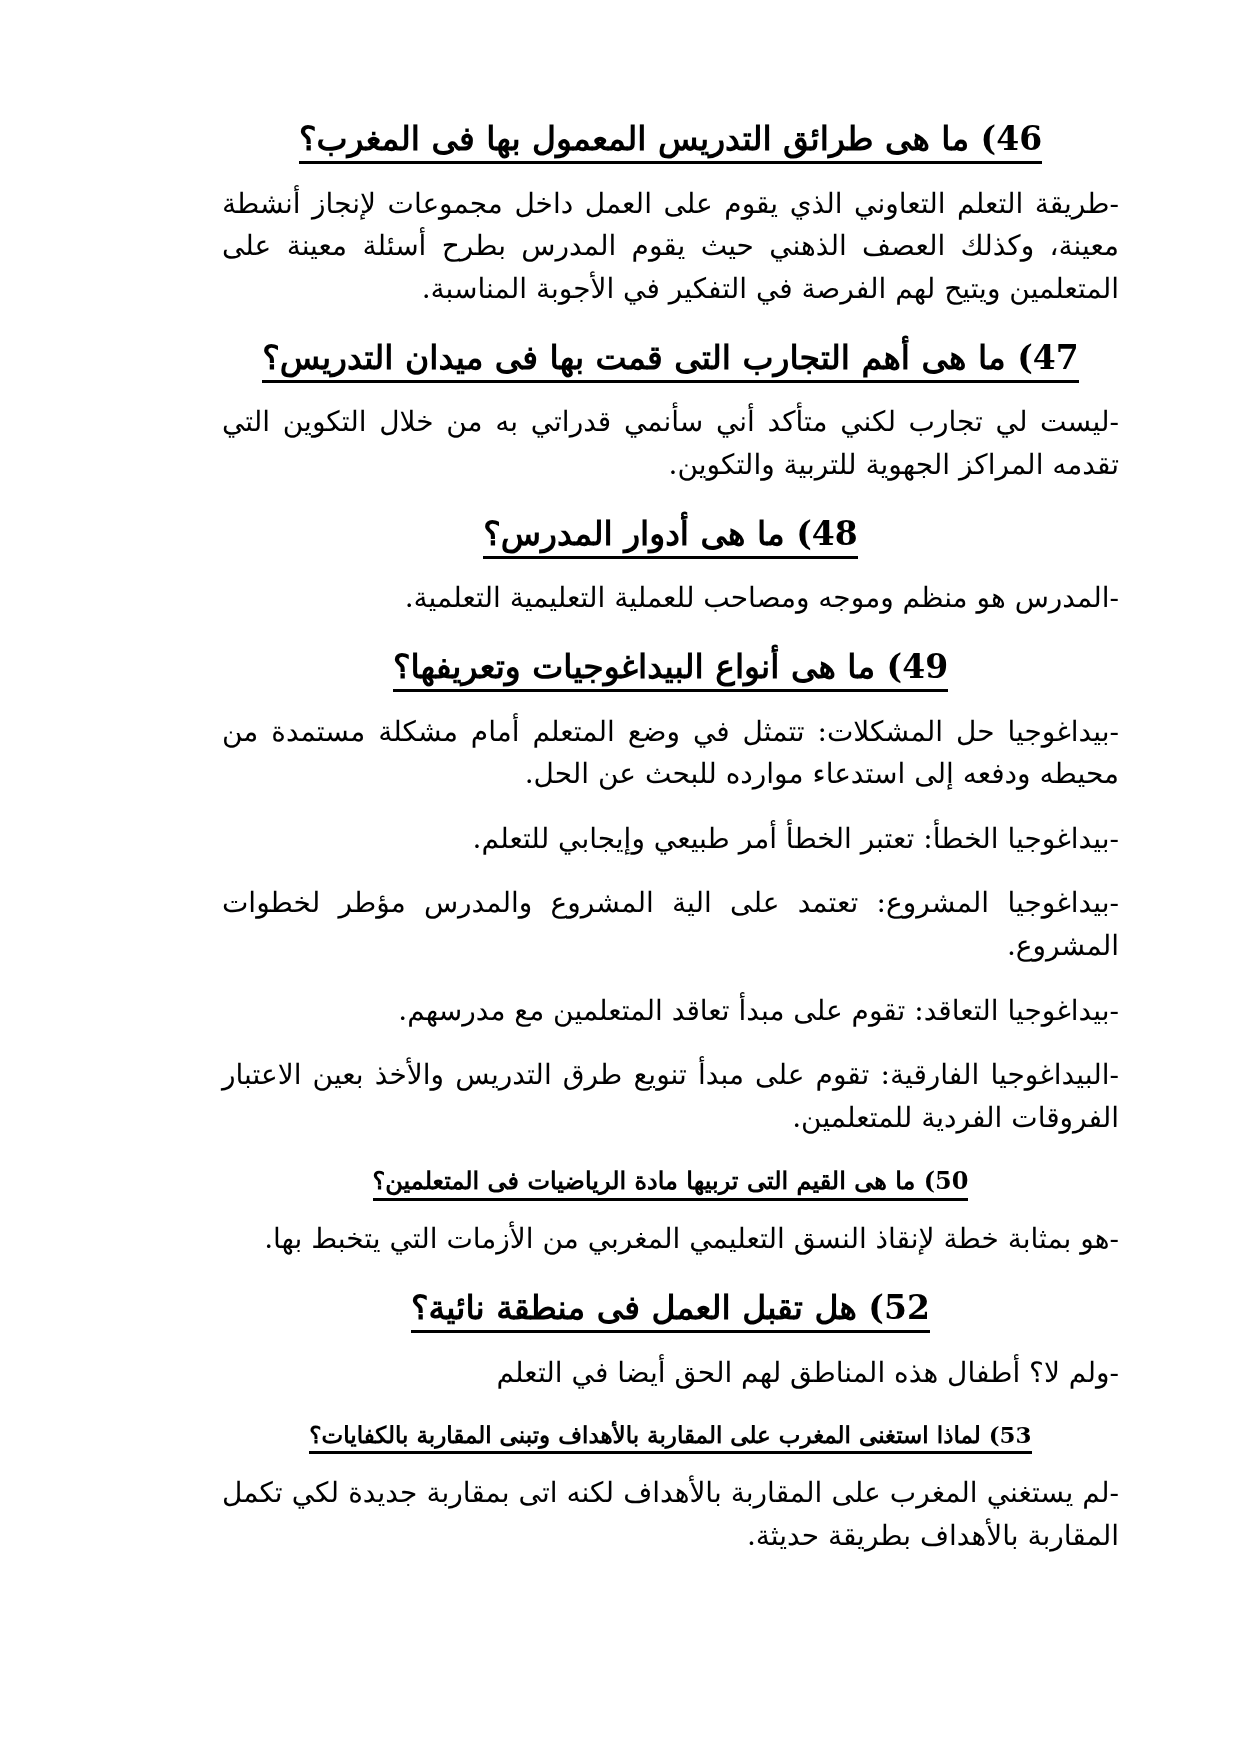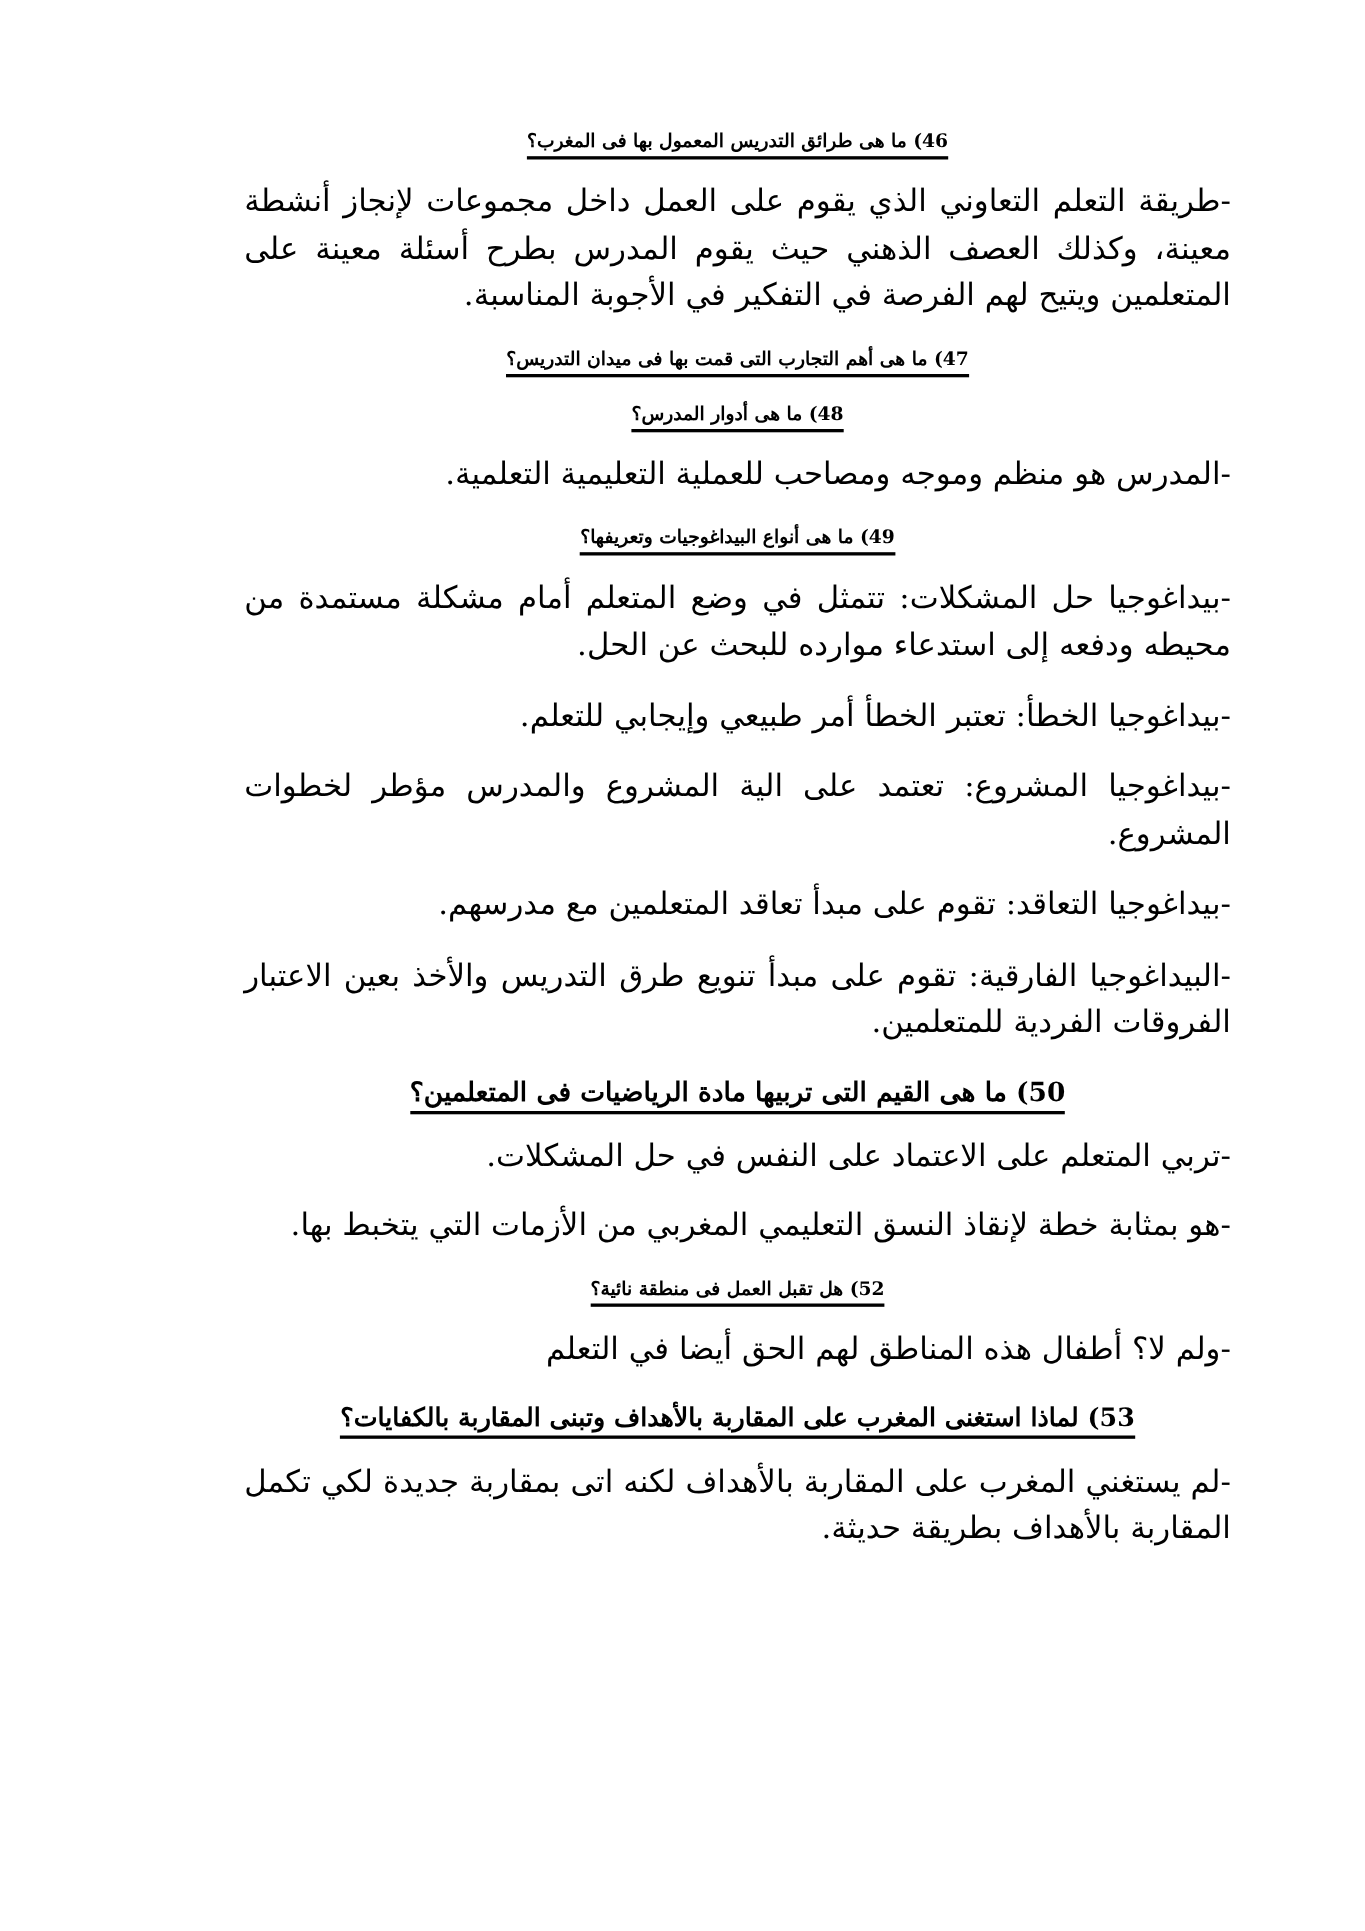--- a/index.html
+++ b/index.html
@@ -32,21 +32,21 @@
     width: 897px;
     direction: rtl;
     text-align: justify;
     text-align-last: right;
   }
 
   
   .q-heading {
     font-family: "DejaVu Serif", "Liberation Serif", serif;
     font-weight: bold;
-    font-size: 17px;
+    font-size: 33px;
     line-height: 1.30;
     text-align: center;
     text-align-last: center;
     margin: 0;
     padding: 0 0 2px 0;
     white-space: nowrap;
     direction: rtl;
   }
 
   .q-heading .q-underline {
@@ -90,39 +90,39 @@
   <div class="content">
 
     <h2 class="q-heading">
       <span class="q-underline">46) ما هى طرائق التدريس المعمول بها فى المغرب؟</span>
     </h2>
     <p class="answer gap-after-heading">-طريقة التعلم التعاوني الذي يقوم على العمل داخل مجموعات لإنجاز أنشطة معينة، وكذلك العصف الذهني حيث يقوم المدرس بطرح أسئلة معينة على المتعلمين ويتيح لهم الفرصة في التفكير في الأجوبة المناسبة.</p>
 
     <h2 class="q-heading gap-heading-top">
       <span class="q-underline">47) ما هى أهم التجارب التى قمت بها فى ميدان التدريس؟</span>
     </h2>
+    <p class="answer gap-after-heading">-ليست لي تجارب لكني متأكد أني سأنمي قدراتي به من خلال التكوين التي تقدمه المراكز الجهوية للتربية والتكوين.</p>
 
     <h2 class="q-heading gap-heading-top">
       <span class="q-underline">48) ما هى أدوار المدرس؟</span>
     </h2>
     <p class="answer gap-after-heading center-last">-المدرس هو منظم وموجه ومصاحب للعملية التعليمية التعلمية.</p>
 
     <h2 class="q-heading gap-heading-top">
       <span class="q-underline">49) ما هى أنواع البيداغوجيات وتعريفها؟</span>
     </h2>
     <p class="answer gap-after-heading">-بيداغوجيا حل المشكلات: تتمثل في وضع المتعلم أمام مشكلة مستمدة من محيطه ودفعه إلى استدعاء موارده للبحث عن الحل.</p>
     <p class="answer gap-bullet center-last">-بيداغوجيا الخطأ: تعتبر الخطأ أمر طبيعي وإيجابي للتعلم.</p>
     <p class="answer gap-bullet center-last">-بيداغوجيا المشروع: تعتمد على الية المشروع والمدرس مؤطر لخطوات المشروع.</p>
     <p class="answer gap-bullet center-last">-بيداغوجيا التعاقد: تقوم على مبدأ تعاقد المتعلمين مع مدرسهم.</p>
     <p class="answer gap-bullet">-البيداغوجيا الفارقية: تقوم على مبدأ تنويع طرق التدريس والأخذ بعين الاعتبار الفروقات الفردية للمتعلمين.</p>
 
     <h2 class="q-heading wide gap-heading-top">
       <span class="q-underline">50) ما هى القيم التى تربيها مادة الرياضيات فى المتعلمين؟</span>
     </h2>
-    <p class="answer gap-after-heading center-last">-تربي المتعلم على الاعتماد على النفس في حل المشكلات.</p>
 
     <p class="answer gap-after-heading center-last">-هو بمثابة خطة لإنقاذ النسق التعليمي المغربي من الأزمات التي يتخبط بها.</p>
 
     <h2 class="q-heading gap-heading-top">
       <span class="q-underline">52) هل تقبل العمل فى منطقة نائية؟</span>
     </h2>
     <p class="answer gap-after-heading center-last">-ولم لا؟ أطفال هذه المناطق لهم الحق أيضا في التعلم</p>
 
     <h2 class="q-heading extra-wide gap-heading-top">
       <span class="q-underline">53) لماذا استغنى المغرب على المقاربة بالأهداف وتبنى المقاربة بالكفايات؟</span>

